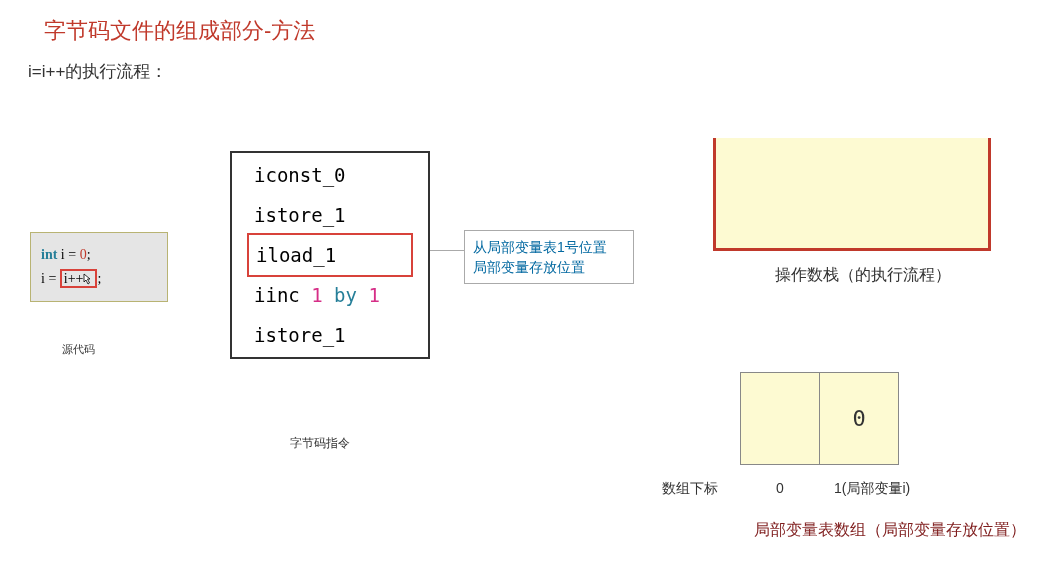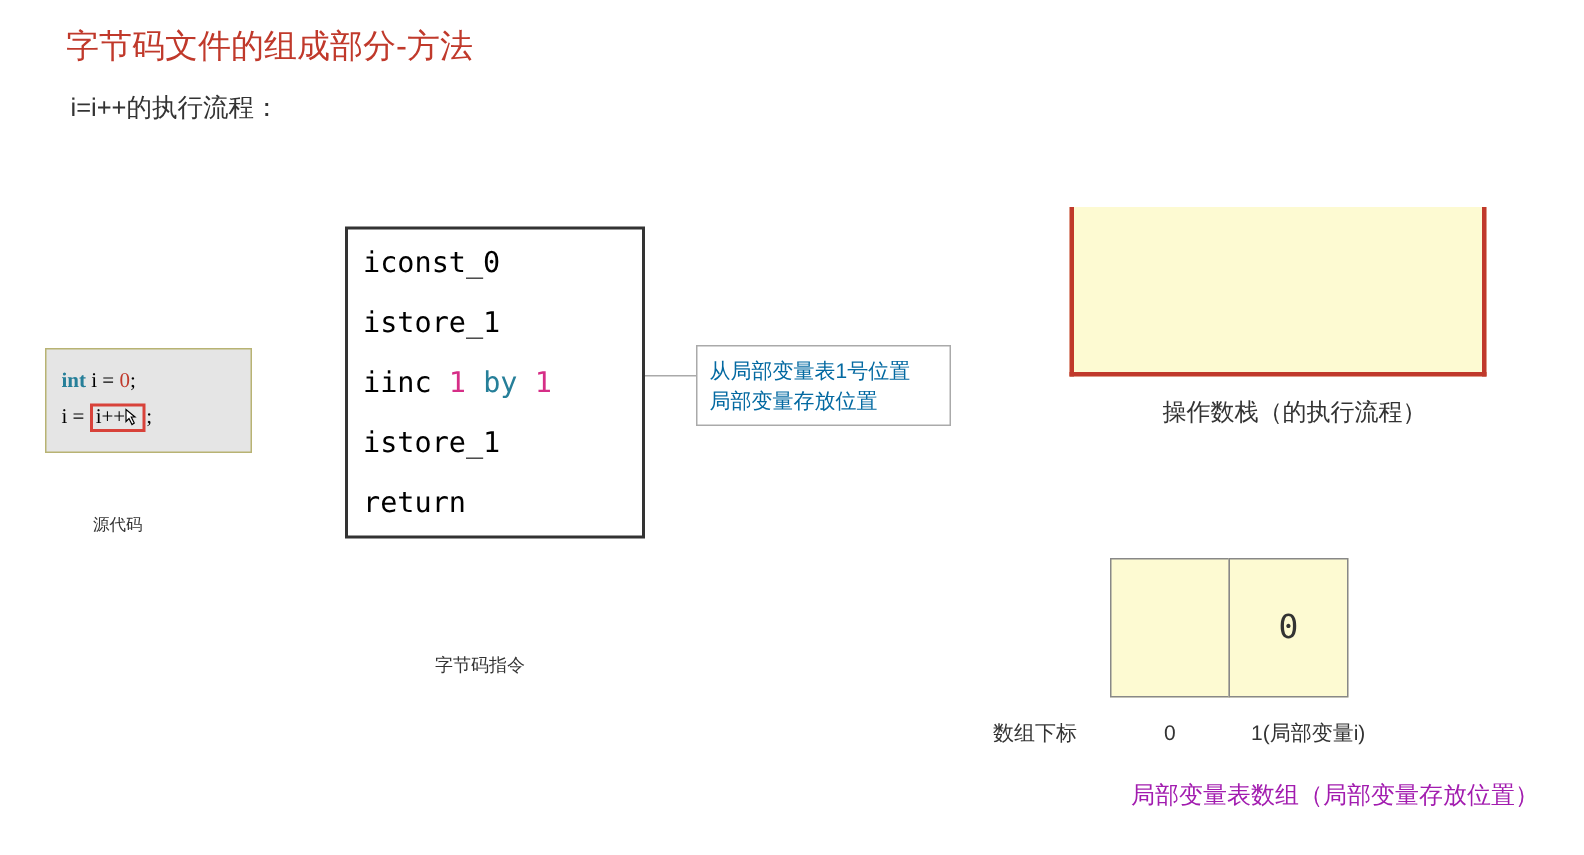--- a/index.html
+++ b/index.html
@@ -14,21 +14,21 @@
     position: absolute;
     top: 16px;
     left: 44px;
     color: #c0392b;
     font-size: 22px;
     font-weight: 500;
   }
   .subtitle {
     position: absolute;
     top: 60px;
-    left: 47px;
+    left: 28px;
     color: #333;
     font-size: 17px;
   }
   
   .source-box {
     position: absolute;
     top: 232px;
     left: 30px;
     width: 138px;
     background: #e5e5e5;
@@ -62,21 +62,21 @@
   .byte-box {
     position: absolute;
     top: 151px;
     left: 230px;
     width: 200px;
     border: 2px solid #333;
     background: #fff;
     font-family: Consolas, monospace;
     font-size: 19px;
     line-height: 40px;
-    padding: 2px 0;
+    padding: 2px 12px;
   }
   .byte-line {
     padding: 0 10px;
     white-space: nowrap;
   }
   .byte-line.hl {
     border: 2px solid #d8423a;
     margin: -2px 3px;
     padding: 0 7px;
   }
@@ -156,21 +156,21 @@
     font-size: 14px;
     color: #333;
   }
   .lvt-idx0 { position: absolute; top: 480px; left: 776px; font-size: 14px; color: #333; }
   .lvt-idx1 { position: absolute; top: 480px; left: 834px; font-size: 14px; color: #333; }
   .lvt-caption {
     position: absolute;
     top: 520px;
     left: 754px;
     font-size: 16px;
-    color: #a21caf;
+    color: #7f1d1d;
   }
 </style>
 </head>
 <body>
 
 <div class="title">字节码文件的组成部分-方法</div>
 <div class="subtitle">i=i++的执行流程：</div>
 
 <div class="source-box">
   <div>
@@ -180,25 +180,25 @@
     <span>i = </span><span class="hl"><span>i++</span><span class="cursor-icon"><svg width="10" height="12" viewBox="0 0 10 12">
             <path d="M1 1 L1 9 L3 7 L5 11 L6.5 10 L4.5 6 L7 6 Z" fill="#fff" stroke="#000" stroke-width="0.8"></path>
           </svg></span></span><span>;</span>
   </div>
 </div>
 <div class="src-label">源代码</div>
 
 <div class="byte-box">
   <div class="byte-line">iconst_0</div>
   <div class="byte-line">istore_1</div>
+  <div class="byte-line hl">iload_1</div>
   <div class="byte-line">
     <span>iinc </span><span class="b-num">1</span><span class="b-kw"> by </span><span class="b-num">1</span>
   </div>
   <div class="byte-line">istore_1</div>
-  <div class="byte-line">return</div>
 </div>
 <div class="byte-label">字节码指令</div>
 
 <div class="callout-line"></div>
 <div class="callout">
   <div>从局部变量表1号位置</div>
   <div>局部变量存放位置</div>
 </div>
 
 <div class="stack"></div>

